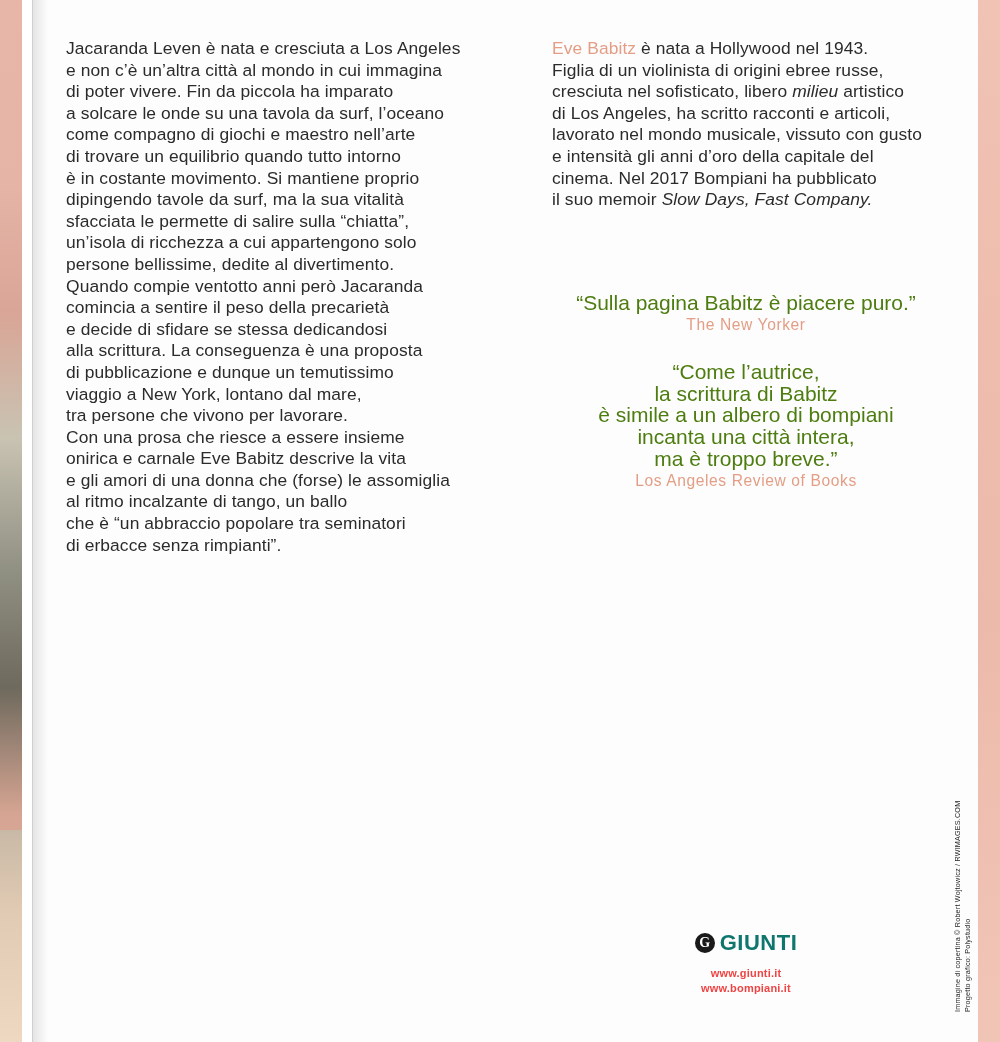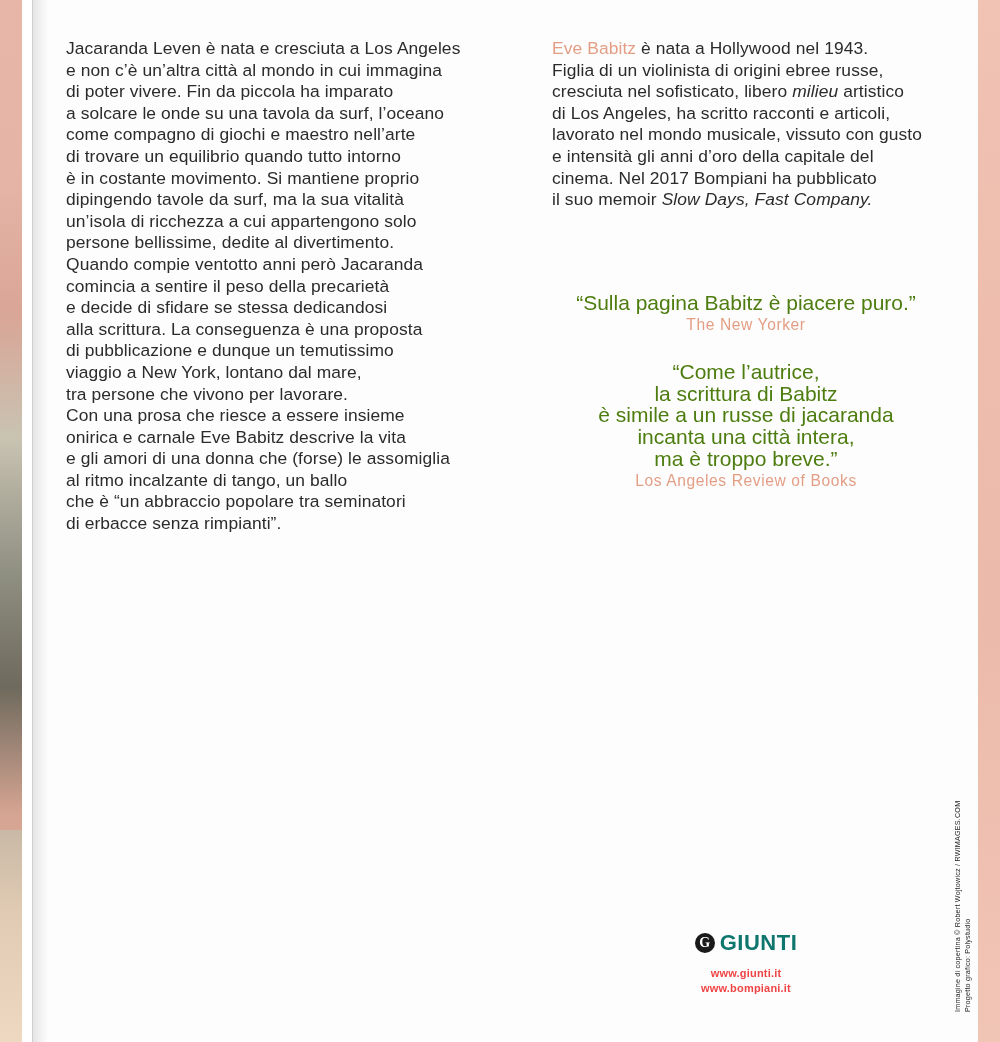--- a/index.html
+++ b/index.html
@@ -226,20 +226,21 @@
 
     <div class="col-left blurb">
       <span class="ln">Jacaranda Leven è nata e cresciuta a Los Angeles</span>
       <span class="ln">e non c’è un’altra città al mondo in cui immagina</span>
       <span class="ln">di poter vivere. Fin da piccola ha imparato</span>
       <span class="ln">a solcare le onde su una tavola da surf, l’oceano</span>
       <span class="ln">come compagno di giochi e maestro nell’arte</span>
       <span class="ln">di trovare un equilibrio quando tutto intorno</span>
       <span class="ln">è in costante movimento. Si mantiene proprio</span>
       <span class="ln">dipingendo tavole da surf, ma la sua vitalità</span>
+      <span class="ln">sfacciata le permette di salire sulla “chiatta”,</span>
       <span class="ln">un’isola di ricchezza a cui appartengono solo</span>
       <span class="ln">persone bellissime, dedite al divertimento.</span>
       <span class="ln">Quando compie ventotto anni però Jacaranda</span>
       <span class="ln">comincia a sentire il peso della precarietà</span>
       <span class="ln">e decide di sfidare se stessa dedicandosi</span>
       <span class="ln">alla scrittura. La conseguenza è una proposta</span>
       <span class="ln">di pubblicazione e dunque un temutissimo</span>
       <span class="ln">viaggio a New York, lontano dal mare,</span>
       <span class="ln">tra persone che vivono per lavorare.</span>
       <span class="ln">Con una prosa che riesce a essere insieme</span>
@@ -267,21 +268,21 @@
         <div class="quote-text">
           <span class="ln">“Sulla pagina Babitz è piacere puro.”</span>
         </div>
         <div class="quote-source">The New Yorker</div>
       </div>
 
       <div class="quote-block">
         <div class="quote-text">
           <span class="ln">“Come l’autrice,</span>
           <span class="ln">la scrittura di Babitz</span>
-          <span class="ln">è simile a un russe di jacaranda</span>
+          <span class="ln">è simile a un albero di bompiani</span>
           <span class="ln">incanta una città intera,</span>
           <span class="ln">ma è troppo breve.”</span>
         </div>
         <div class="quote-source">Los Angeles Review of Books</div>
       </div>
 
     </div>
 
     <div class="publisher">
       <div class="logo-row">

